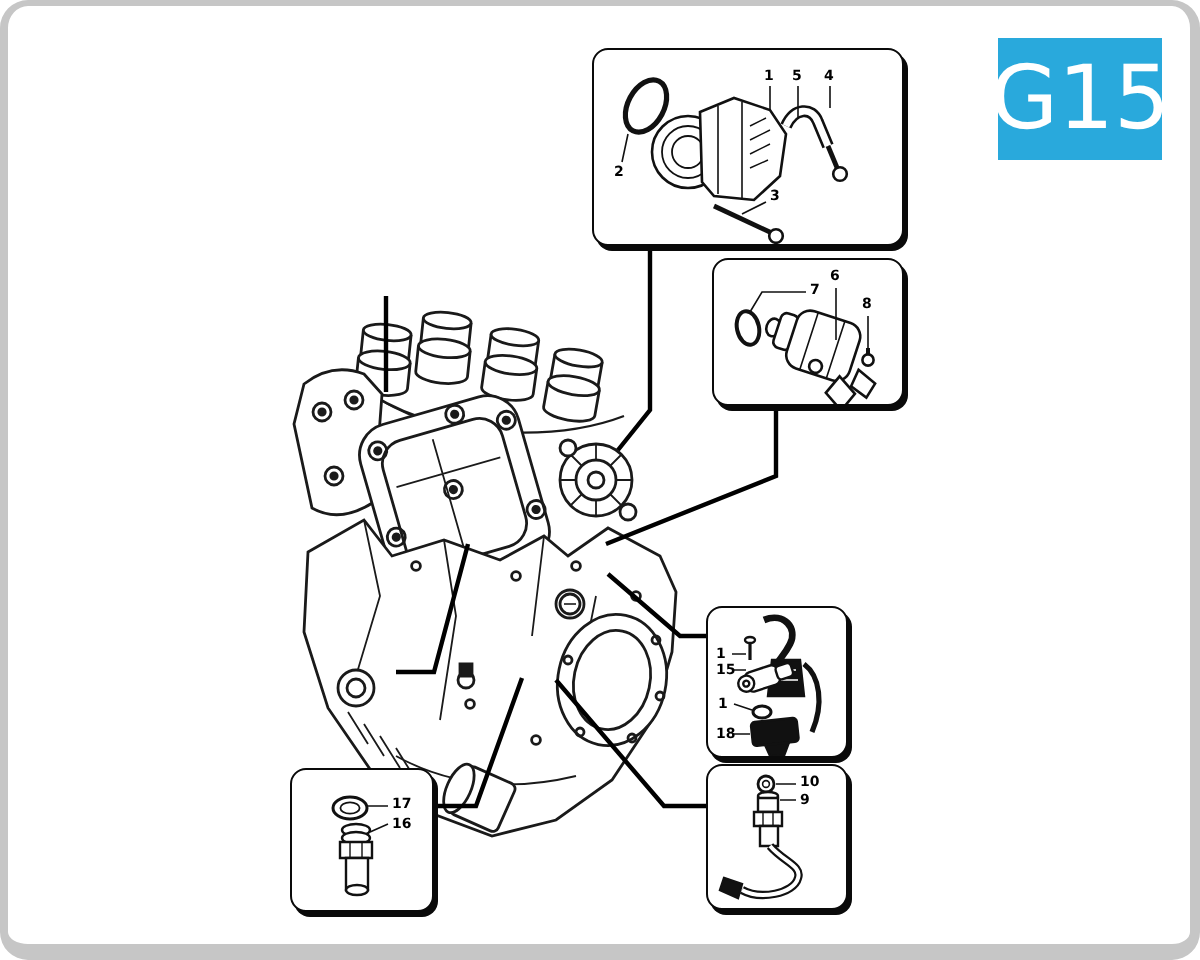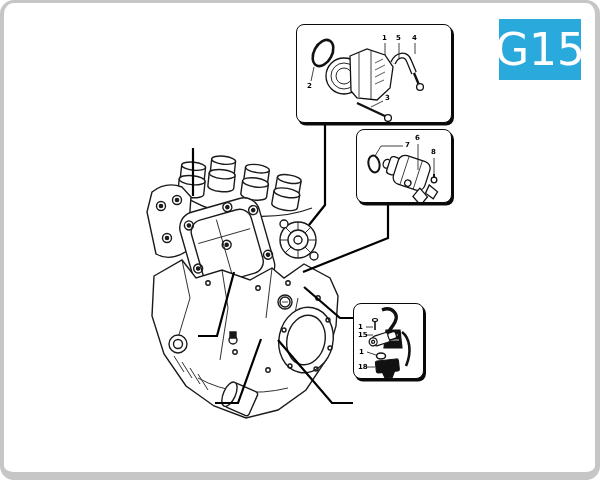--- a/index.html
+++ b/index.html
@@ -207,17 +207,49 @@
         <polygon points="28,68 40,68 37,74 30,74" fill="#111"></polygon>
       </g>
       <path d="M12,23 h7 M12,31 h7 M13,48 l9,3 M12,63 h9" stroke-width="0.8"></path>
     </svg>
     <span class="pn" style="left:4px;top:20px">1</span>
     <span class="pn" style="left:4px;top:28px">15</span>
     <span class="pn" style="left:5px;top:45px">1</span>
     <span class="pn" style="left:4px;top:60px">18</span>
   </div>
 
-
-
+  <div class="pbox" style="left:353px;top:382px;width:69px;height:71px">
+    <svg width="69" height="71" viewBox="0 0 69 71" fill="none" stroke="#111" stroke-width="1.2">
+      <circle cx="29" cy="9" r="4" stroke-width="1.4"></circle>
+        <circle cx="29" cy="9" r="1.7" stroke-width="0.8"></circle>
+      <ellipse cx="30" cy="15" rx="5" ry="2" fill="#fff"></ellipse>
+      <rect x="25" y="16" width="10" height="7" fill="#fff"></rect>
+      <rect x="23" y="23" width="14" height="7" fill="#fff"></rect>
+      <path d="M27.5,23 v7 M32.5,23 v7" stroke-width="0.7"></path>
+      <rect x="26" y="30" width="9" height="10" fill="#fff"></rect>
+      <path d="M31,40 C38,48 47,50 45,56 C43,64 26,67 17,62" stroke-width="4.2"></path>
+      <path d="M31,40 C38,48 47,50 45,56 C43,64 26,67 17,62" stroke="#fff" stroke-width="2"></path>
+      <polygon points="8,56 17,59 15,66 6,62" fill="#111"></polygon>
+      <path d="M34,9 h10 M44,17 h-8" stroke-width="0.8"></path>
+    </svg>
+    <span class="pn" style="left:46px;top:5px">10</span>
+    <span class="pn" style="left:46px;top:14px">9</span>
+  </div>
+
+
+  <div class="pbox" style="left:145px;top:384px;width:70px;height:70px">
+    <svg width="70" height="70" viewBox="0 0 70 70" fill="none" stroke="#111" stroke-width="1.2">
+      <ellipse cx="29" cy="19" rx="8.5" ry="5.5" stroke-width="1.5"></ellipse>
+      <ellipse cx="29" cy="19" rx="4.8" ry="2.8" stroke-width="0.9"></ellipse>
+      <ellipse cx="32" cy="30" rx="7" ry="3" fill="#fff"></ellipse>
+      <ellipse cx="32" cy="34" rx="7" ry="3" fill="#fff"></ellipse>
+      <rect x="24" y="36" width="16" height="8" fill="#fff"></rect>
+      <path d="M29,36 v8 M35,36 v8" stroke-width="0.7"></path>
+      <rect x="27" y="44" width="11" height="16" fill="#fff"></rect>
+      <ellipse cx="32.5" cy="60" rx="5.5" ry="2.5" fill="#fff"></ellipse>
+      <path d="M38,18 h10 M48,27 l-9,4" stroke-width="0.8"></path>
+    </svg>
+    <span class="pn" style="left:50px;top:14px">17</span>
+    <span class="pn" style="left:50px;top:24px">16</span>
+  </div>
 
   <div class="frame"></div>
 </div>
 
 </body></html>

